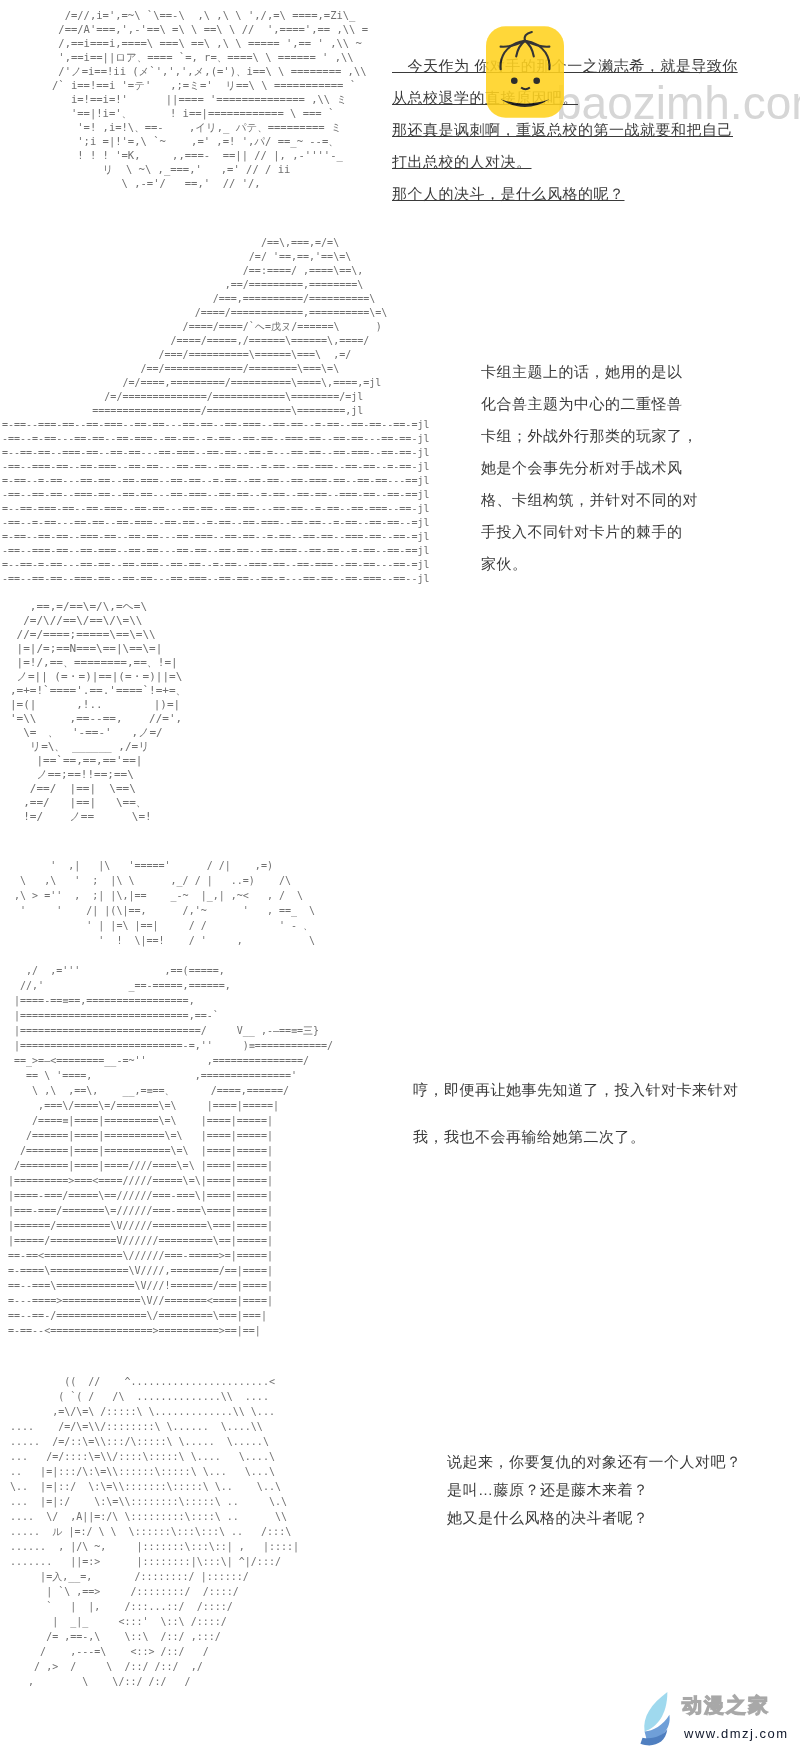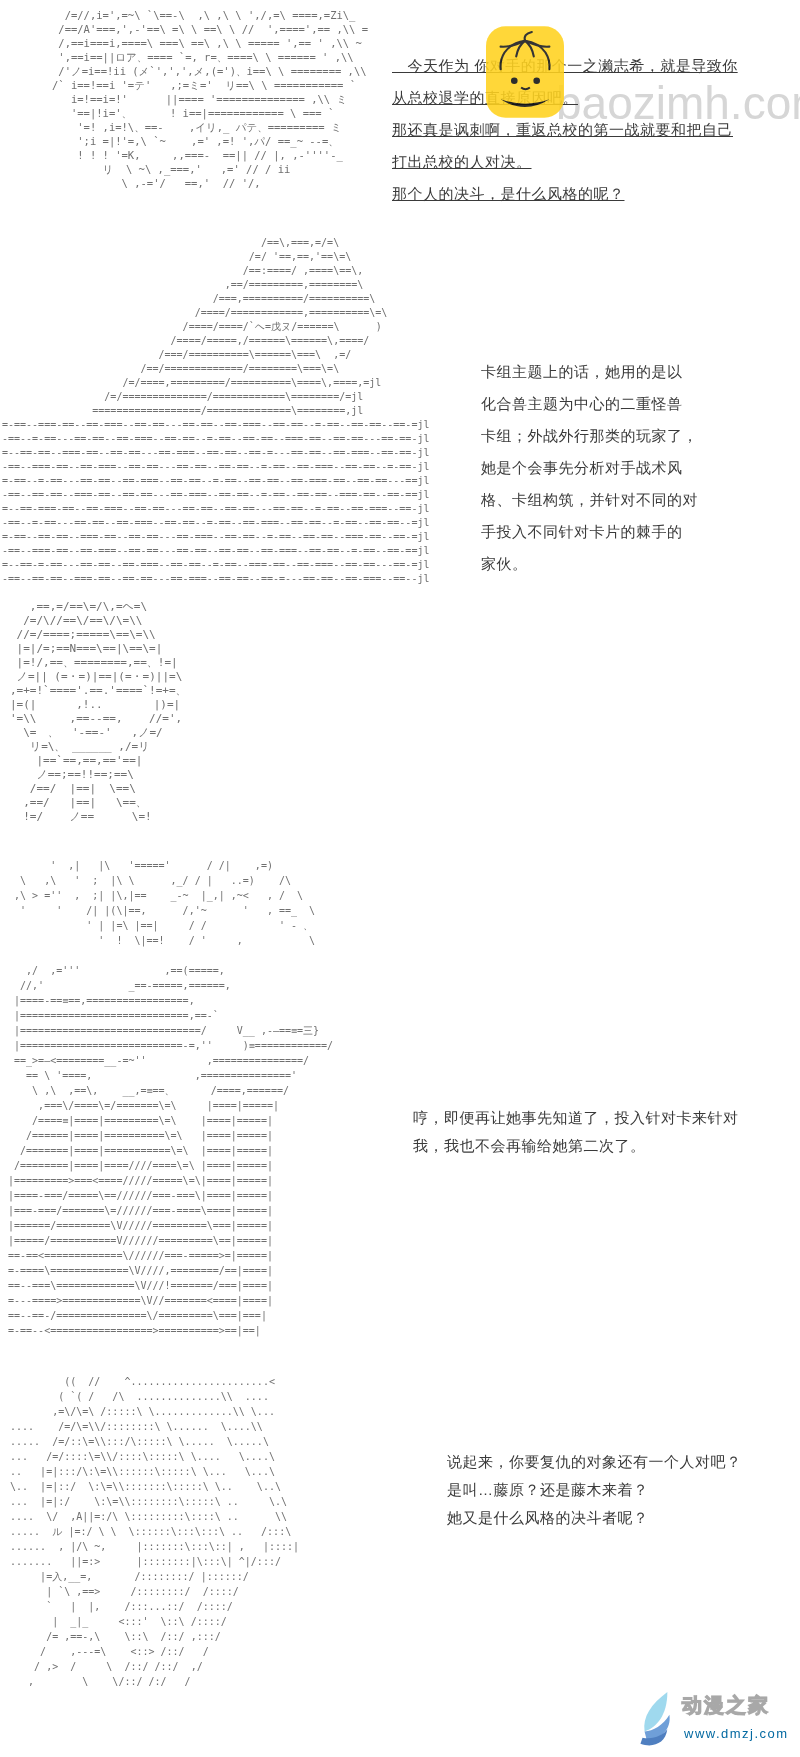--- a/index.html
+++ b/index.html
@@ -14,36 +14,36 @@
   .p3{left:10px;top:600px;font-size:11px;line-height:14px;}
   .p4{left:2px;top:858px;font-size:10px;line-height:15px;}
   .p5{left:4px;top:1374px;font-size:10px;line-height:15px;}
 
   
   .dlg{position:absolute;white-space:pre-wrap;color:#3a3a3a;font-size:15px;
        letter-spacing:.5px;z-index:3;}
   .d1{left:392px;top:50px;line-height:32px;text-decoration:underline;}
   .d2{left:481px;top:356px;line-height:32px;}
   .d3{left:348px;top:710px;line-height:33px;}
-  .d4{left:413px;top:1104px;line-height:28px;}
+  .d4{left:413px;top:1066px;line-height:47px;}
   .d5{left:447px;top:1448px;line-height:28px;}
 
   
   .wm-brand{position:absolute;left:568px;top:22px;font-size:46px;font-weight:bold;
             color:#dbdbdb;letter-spacing:5px;z-index:1;}
   .wm-site{position:absolute;left:556px;top:76px;font-size:46px;color:#d6d6d6;z-index:1;}
   .bun{position:absolute;left:486px;top:26px;z-index:4;opacity:.88;}
 
   
   .dmzj{position:absolute;left:630px;top:1684px;width:170px;height:72px;z-index:4;}
   .dmzj svg{position:absolute;left:6px;top:6px;}
   .dmzj-brand{position:absolute;left:52px;top:8px;font-size:20px;font-weight:bold;
               color:#f8f8f8;-webkit-text-stroke:1.1px #a8a8a8;letter-spacing:2px;
               text-shadow:0 0 1px #bdbdbd;}
-  .dmzj-site{position:absolute;left:54px;top:42px;font-size:13px;color:#0369a1;
+  .dmzj-site{position:absolute;left:54px;top:42px;font-size:13px;color:#0f172a;
              letter-spacing:1.5px;}
 </style>
 </head>
 <body>
 
 <div class="page">
 
   <div class="wm-site">baozimh.com</div>
 
   <pre class="aa p1">  /=//,i=',=~\ `\==-\  ,\ ,\ \ ',/,=\ ====,=Zi\_

